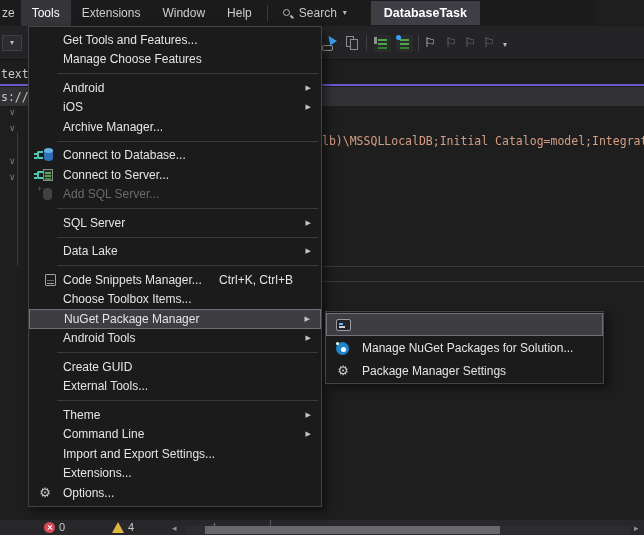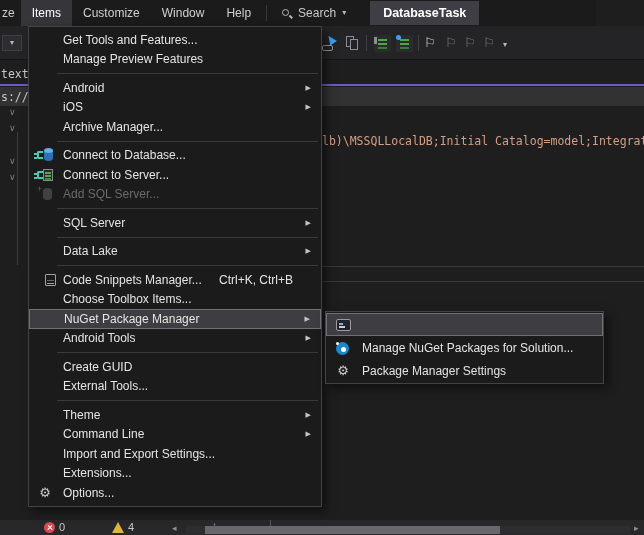--- a/index.html
+++ b/index.html
@@ -152,39 +152,39 @@
     <span class="tb-sep" style="left:418px"></span>
     <span class="bm" style="left:424px">⚐</span>
     <span class="bm dim" style="left:445px">⚐</span>
     <span class="bm dim" style="left:464px">⚐</span>
     <span class="bm dim" style="left:483px">⚐</span>
     <span class="caret" style="position:absolute;left:503px;top:15px">▾</span>
   </div>
 
   <div class="menubar">
     <span class="mb-item clipped">ze</span>
-    <span class="mb-item active">Items</span>
-    <span class="mb-item">Customize</span>
+    <span class="mb-item active">Tools</span>
+    <span class="mb-item">Extensions</span>
     <span class="mb-item">Window</span>
     <span class="mb-item">Help</span>
     <span class="mb-vsep"></span>
     <span class="search-ctl">
       <span class="mag"></span>
       <span>Search</span>
       <span class="caret">▾</span>
     </span>
     <span class="title-box">DatabaseTask</span>
   </div>
 
   <div class="menu">
     <div class="mi">
         <span class="lbl">Get Tools and Features...</span>
       </div>
     <div class="mi">
-        <span class="lbl">Manage Preview Features</span>
+        <span class="lbl">Manage Choose Features</span>
       </div>
     <div class="msep"></div>
     <div class="mi">
         <span class="lbl">Android</span>
         <span class="arrow">▶</span>
       </div>
     <div class="mi">
         <span class="lbl">iOS</span>
         <span class="arrow">▶</span>
       </div>

